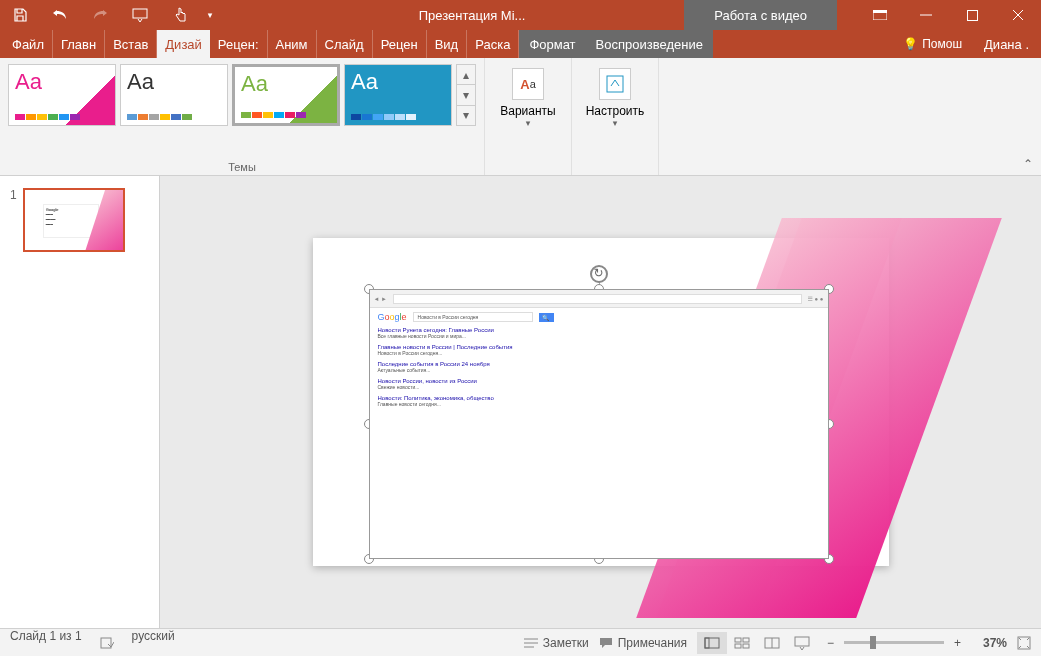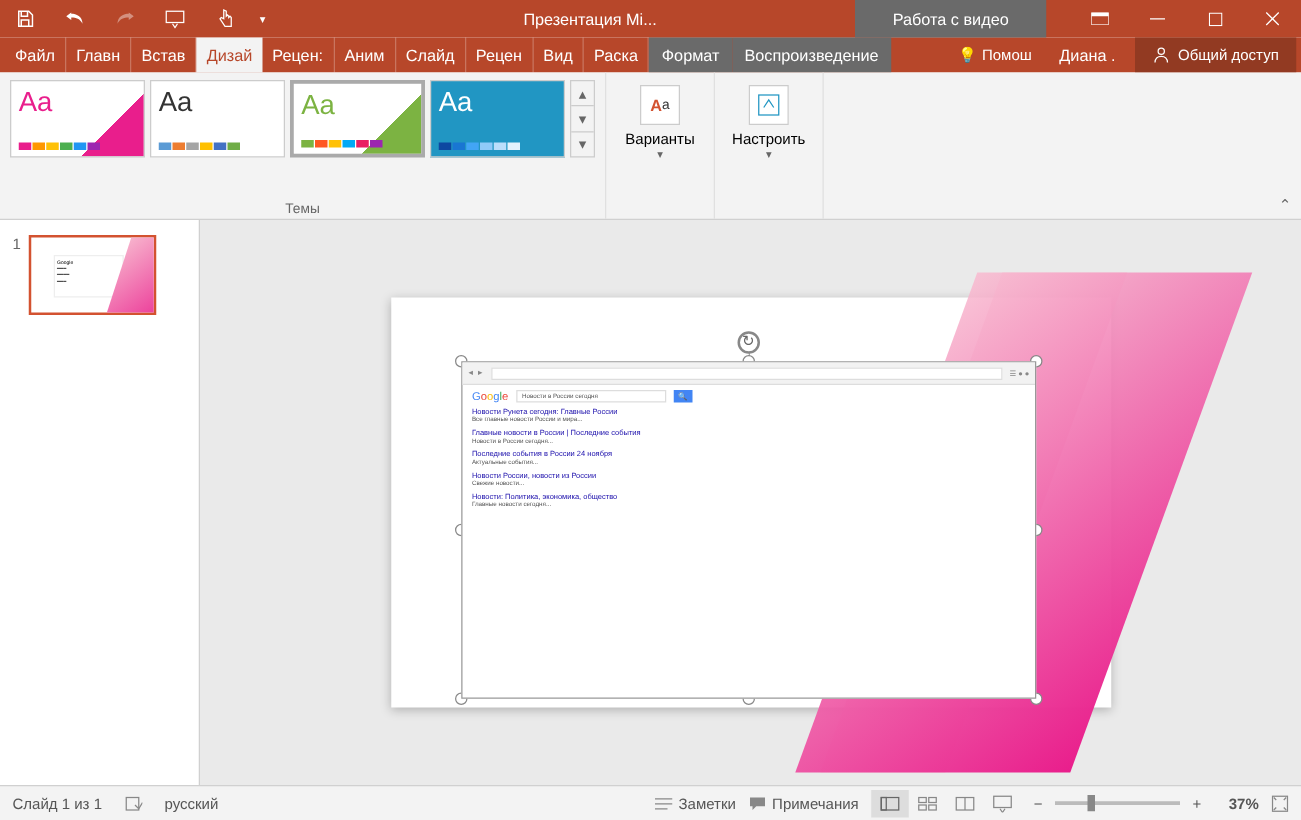--- a/index.html
+++ b/index.html
@@ -88,21 +88,21 @@
 .progress { flex: 0 0 180px; height: 12px; background: #fff; border: 1px solid #ccc; position: relative; }
 .progress-fill { position: absolute; left: 24px; top: 0; bottom: 0; width: 54px; background: linear-gradient(#ddd,#aaa); border: 1px solid #999; }
 .vc-spacer { flex: 1; }
 .step-btn { cursor: pointer; color: #555; }
 .time { font-size: 13px; color: #333; }
 .vol-btn { cursor: pointer; color: #555; }
 
 .notes { height: 36px; background: #fff; border-top: 1px solid #d0d0d0; padding: 8px 14px; color: #aaa; font-size: 14px; }
 
 
-.statusbar { height: 28px; background: #F3F3F3; border-top: 1px solid #d0d0d0; display: flex; align-items: center; padding: 0 10px; font-size: 12px; color: #555; gap: 18px; }
+.statusbar { height: 28px; background: #F3F3F3; border-top: 1px solid #d0d0d0; display: flex; padding: 0 10px; font-size: 12px; color: #555; gap: 18px; }
 .sb-btn { display: flex; align-items: center; gap: 5px; cursor: pointer; }
 .sb-right { margin-left: auto; display: flex; align-items: center; gap: 10px; }
 .view-btns { display: flex; }
 .view-btn { width: 30px; height: 22px; display: flex; align-items: center; justify-content: center; cursor: pointer; color: #666; }
 .view-btn.active { background: #ddd; }
 .zoom-slider { width: 100px; height: 3px; background: #bbb; position: relative; }
 .zoom-thumb { position: absolute; left: 26px; top: -5px; width: 6px; height: 13px; background: #888; }
 .zoom-pct { width: 36px; text-align: right; font-weight: bold; }
 
 svg { display: block; }
@@ -179,27 +179,20 @@
   <div class="rtab">Вид</div>
   <div class="rtab">Раска</div>
   <div class="rtab context">Формат</div>
   <div class="rtab context">Воспроизведение</div>
   <div class="ribbon-right">
     <div class="help-btn">
       <span>💡</span>
       <span>Помош</span>
     </div>
     <div class="account">Диана .</div>
-    <div class="share-btn">
-      <svg width="14" height="14">
-          <circle cx="7" cy="4" r="2.5" fill="none" stroke="#fff"></circle>
-          <path d="M2 13c0-3 2-5 5-5s5 2 5 5" fill="none" stroke="#fff"></path>
-        </svg>
-      <span>Общий доступ</span>
-    </div>
   </div>
 </div>
 
 <div class="ribbon">
   <div class="rgroup" style="flex: 0 0 auto; align-items: center;">
     <div class="themes-strip">
       <div class="theme-thumb theme1">
         <span class="theme-aa">Aa</span>
         <div class="theme-swatch">
             <span style="background:#e91e8c"></span>

